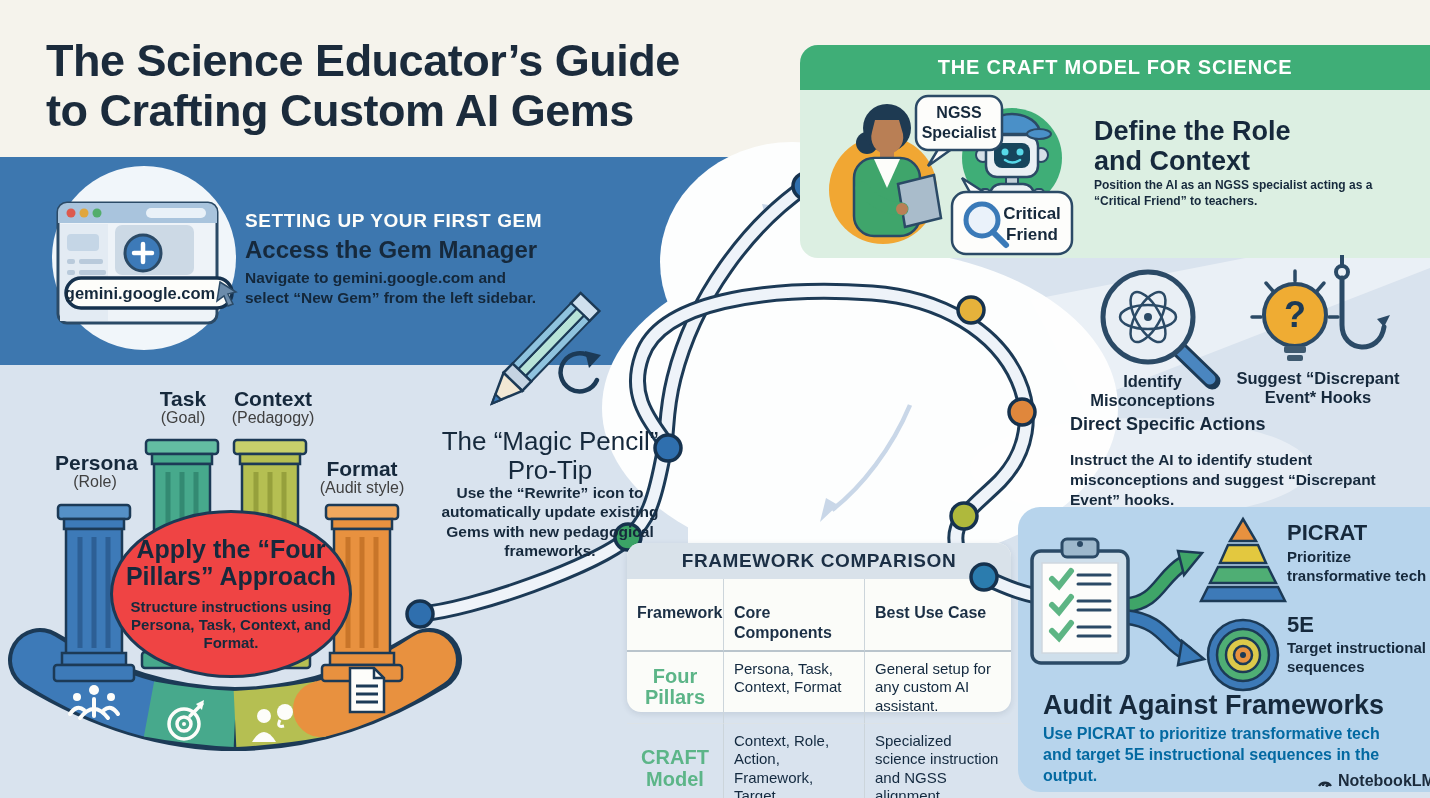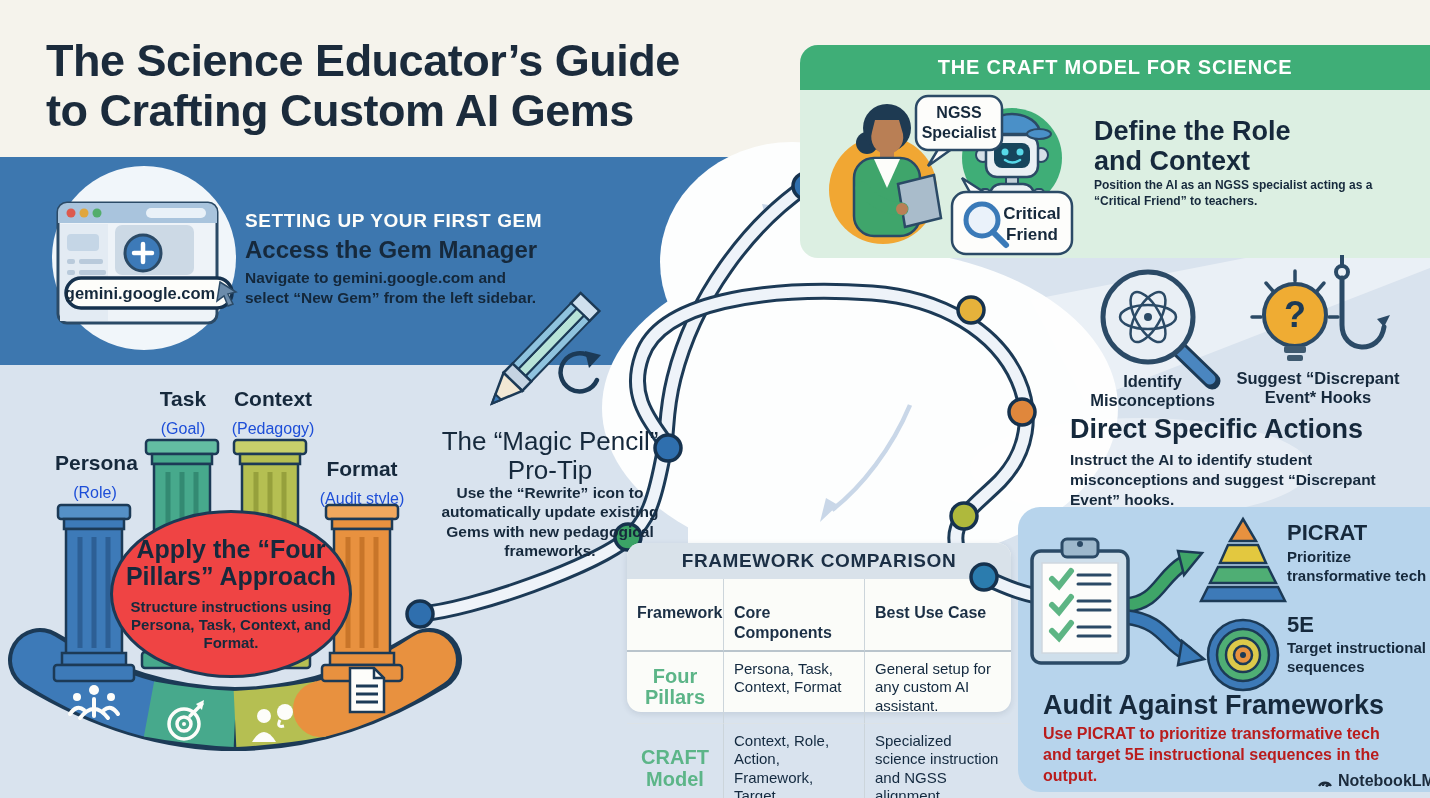--- a/index.html
+++ b/index.html
@@ -15,48 +15,48 @@
   .setup-h{left:245px;top:236px;font-size:24px;font-weight:bold;color:#16293c;}
   .setup-b{left:245px;top:268px;width:302px;font-size:15.5px;line-height:1.28;color:#14273a;font-weight:bold;}
   .craft-panel{left:800px;top:45px;width:630px;height:213px;border-radius:18px 0 0 18px;background:#dcefe2;}
   .craft-head{left:800px;top:45px;width:630px;height:45px;border-radius:18px 0 0 0;background:#3fae77;
               display:flex;align-items:center;justify-content:center;}
   .craft-head span{color:#fff;font-weight:bold;font-size:20px;letter-spacing:.8px;}
   .craft-h{left:1094px;top:116px;width:235px;font-size:27px;font-weight:bold;line-height:1.12;color:#16293c;}
   .craft-b{left:1094px;top:178px;width:290px;font-size:12px;line-height:1.3;color:#16293c;font-weight:bold;}
   .plabel{text-align:center;line-height:1.05;}
   .plabel .n{font-size:21px;font-weight:bold;color:#16293c;display:block;}
-  .plabel .s{font-size:16px;color:#1d4ed8;display:block;margin-top:11px;}
+  .plabel .s{font-size:16px;color:#404040;display:block;margin-top:0;}
   .oval{left:110px;top:510px;width:236px;height:162px;border-radius:50%;background:#ef4444;
         border:3px solid #1c3a56;display:flex;flex-direction:column;align-items:center;justify-content:center;text-align:center;}
   .oval .h{width:218px;font-size:25px;font-weight:bold;line-height:1.1;color:#16293c;}
   .oval .b{width:205px;font-size:15px;line-height:1.22;color:#16293c;margin-top:7px;font-weight:bold;}
   .pencil-h{left:440px;top:427px;width:220px;text-align:center;font-size:26px;font-weight:normal;line-height:1.12;color:#16293c;}
   .pencil-b{left:437px;top:483px;width:226px;text-align:center;font-size:15.5px;line-height:1.25;color:#16293c;font-weight:bold;}
   .icon-lab{position:absolute;text-align:center;font-size:16.5px;font-weight:bold;line-height:1.15;color:#16293c;}
-  .act-h{left:1070px;top:414px;font-size:27px;font-weight:bold;color:#16293c;}
+  .act-h{left:1070px;top:414px;font-size:18px;font-weight:bold;color:#16293c;}
   .act-b{left:1070px;top:450px;width:360px;font-size:15.5px;line-height:1.3;color:#16293c;font-weight:bold;}
   .table{left:627px;top:543px;width:384px;height:169px;background:#fbfcf9;border-radius:14px;
          box-shadow:0 2px 6px rgba(30,50,70,.12);}
   .table-head{height:36px;background:#d9e2ea;border-radius:14px 14px 0 0;display:flex;align-items:center;justify-content:center;}
   .table-head span{font-size:19px;font-weight:bold;letter-spacing:.6px;color:#1b2f45;}
   .tgrid{display:grid;grid-template-columns:96px 141px 147px;}
   .tcell{padding:8px 10px;font-size:15px;line-height:1.22;color:#13293f;}
   .tcell.hdr{font-weight:bold;font-size:16px;color:#1b2f45;border-bottom:2px solid #b9c4cc;padding-top:24px;}
   .tcell.c1{text-align:center;}
   .tcell.grn{color:#5cb588;font-weight:bold;font-size:20px;line-height:1.08;display:flex;align-items:center;justify-content:center;text-align:center;}
   .tcell.v{border-left:1.5px solid #ccd5db;}
   .tcell.rb{border-bottom:1px solid #dde3e7;}
   .audit-panel{left:1018px;top:507px;width:412px;height:285px;background:#b7d4ec;border-radius:22px 0 0 22px;}
   .picrat-l{left:1287px;top:520px;font-size:22px;font-weight:bold;color:#16293c;}
   .picrat-d{left:1287px;top:548px;width:145px;font-size:15px;line-height:1.25;color:#16293c;font-weight:bold;}
   .fivee-l{left:1287px;top:612px;font-size:22px;font-weight:bold;color:#16293c;}
   .fivee-d{left:1287px;top:639px;width:140px;font-size:15px;line-height:1.25;color:#16293c;font-weight:bold;}
   .audit-h{left:1043px;top:690px;font-size:27px;font-weight:bold;color:#16293c;}
-  .audit-b{left:1043px;top:724px;width:360px;font-size:16px;line-height:1.3;color:#b91c1c;font-weight:bold;}
+  .audit-b{left:1043px;top:724px;width:360px;font-size:16px;line-height:1.3;color:#0369a1;font-weight:bold;}
   .brand{left:1316px;top:772px;display:flex;align-items:center;gap:4px;}
   .brand span{font-size:16px;font-weight:bold;color:#1b2b3c;}
 </style>
 </head>
 <body>
 
 <div class="stage">
 
   <div class="abs band-top"></div>
   <div class="abs band-blue"></div>

